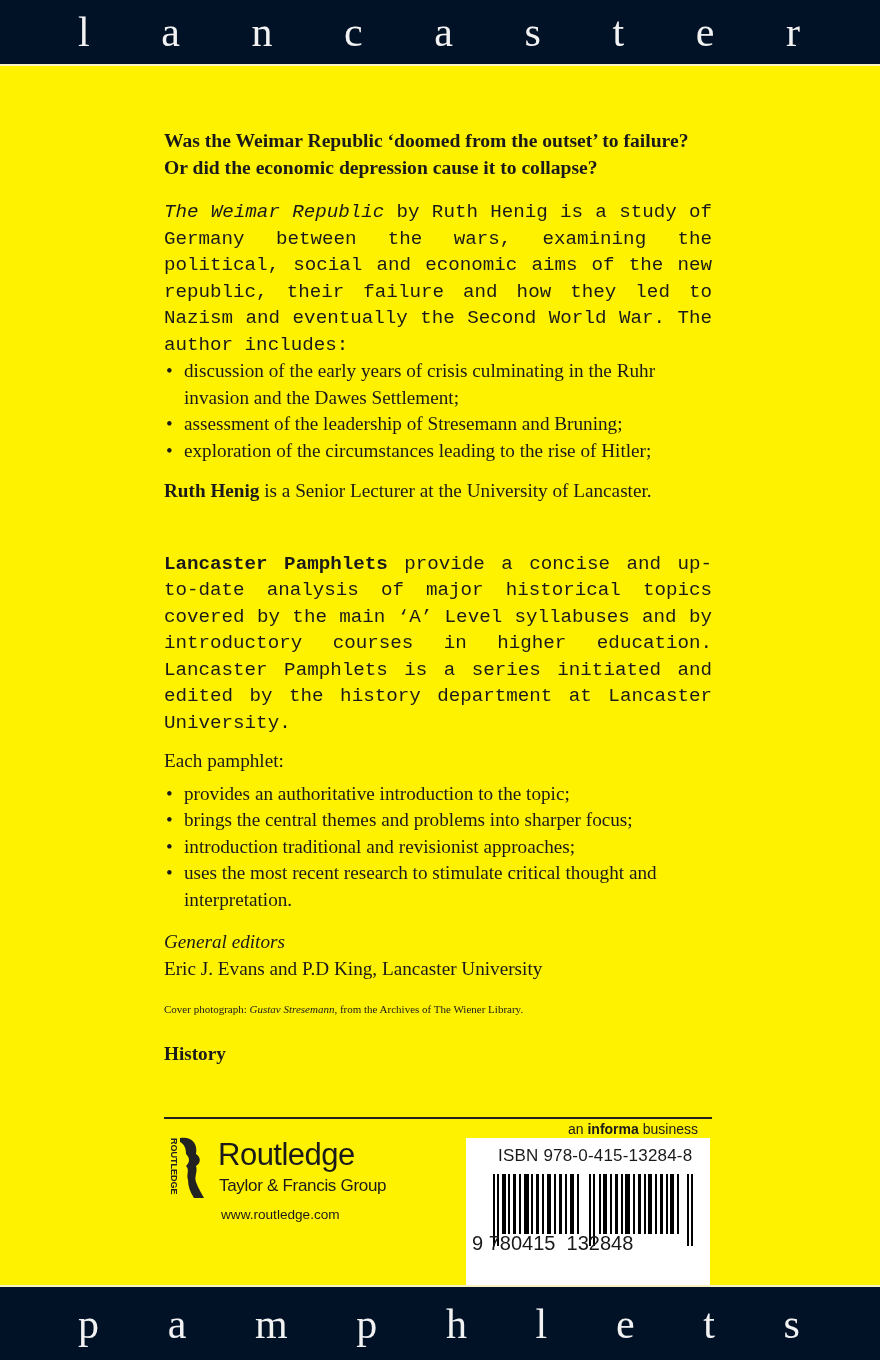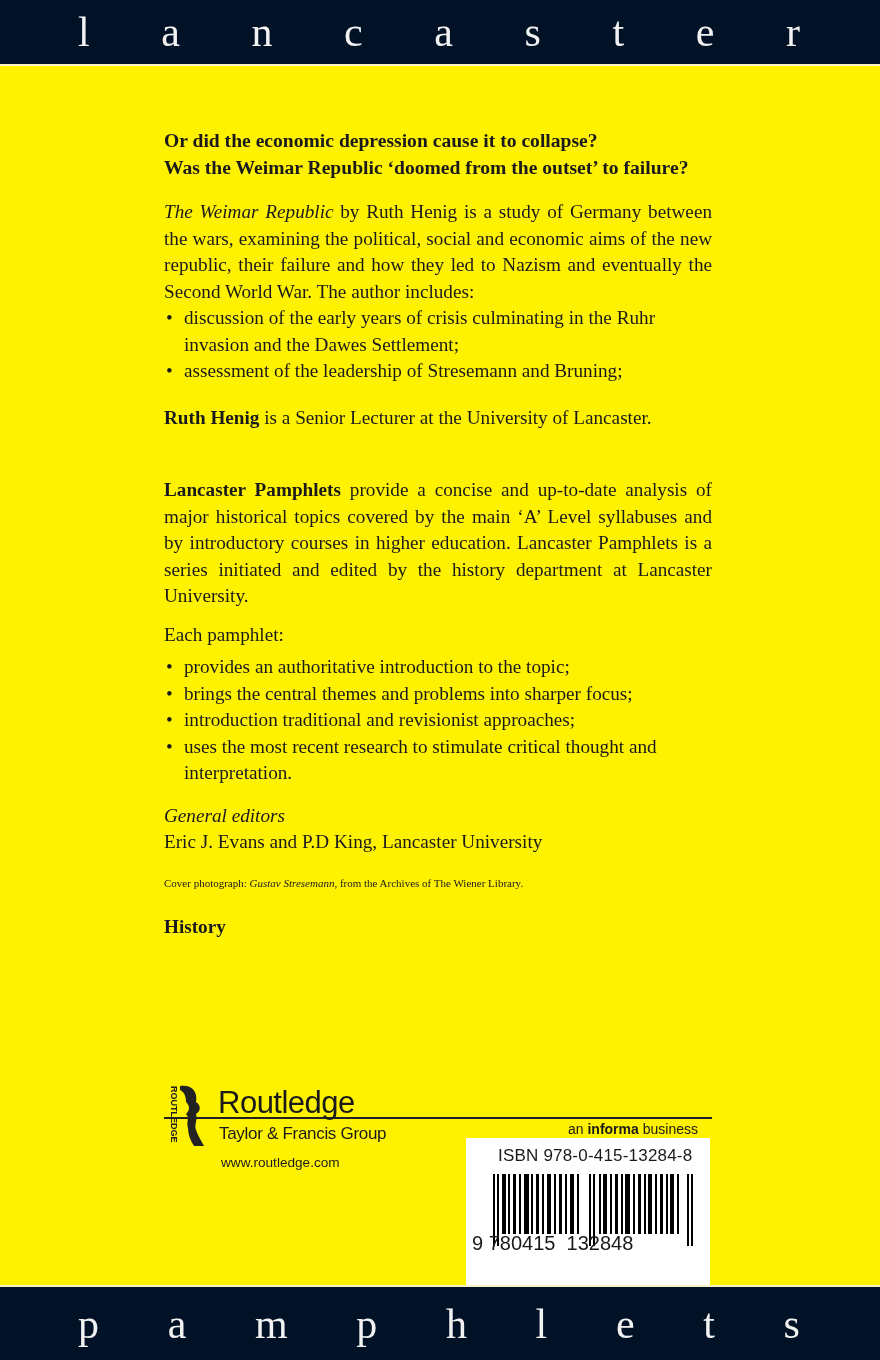--- a/index.html
+++ b/index.html
@@ -4,28 +4,28 @@
 <style>
   html, body { margin: 0; padding: 0; }
   body { width: 880px; height: 1360px; position: relative; overflow: hidden; background: #fff200; font-family: "Liberation Serif", serif; color: #1a1a1a; }
   .band { position: absolute; left: 0; width: 880px; background: #011226; display: flex; justify-content: space-between; align-items: center; padding: 0 80px 0 78px; box-sizing: border-box; }
   .band span { color: #f2f2f2; font-family: "Liberation Serif", serif; font-size: 42px; letter-spacing: 0; }
   .band.top { top: 0; height: 66px; border-bottom: 2px solid #f7f2c0; }
   .band.bottom { top: 1285px; height: 75px; border-top: 2px solid #f7f2c0; }
   .content { position: absolute; left: 164px; top: 128px; width: 548px; font-size: 19.2px; line-height: 26.5px; }
   .content p { margin: 0; }
   .lead { font-weight: bold; font-size: 19.6px; }
-  .just { text-align: justify; }
+  .just { text-align: justify; font-family: Liberation Mono, monospace; }
   ul { list-style: none; margin: 0; padding: 0; }
   li { position: relative; padding-left: 20px; }
   li::before { content: "\2022"; position: absolute; left: 2px; top: 0; }
   .small { font-size: 11px; }
   .rule { position: absolute; left: 164px; top: 1117px; width: 548px; height: 2px; background: #222; }
   .informa { position: absolute; left: 568px; top: 1121px; font-family: "Liberation Sans", sans-serif; font-size: 14px; }
-  .routledge { position: absolute; left: 164px; top: 1084px; width: 260px; height: 100px; }
+  .routledge { position: absolute; left: 164px; top: 1136px; width: 260px; height: 100px; }
   .logo-glyph { position: absolute; left: 0; top: 0; width: 50px; height: 64px; }
   .rname { position: absolute; left: 54px; top: 1px; font-family: "Liberation Sans", sans-serif; font-size: 31px; letter-spacing: -0.5px; }
   .rgroup { position: absolute; left: 55px; top: 40px; font-family: "Liberation Sans", sans-serif; font-size: 17px; letter-spacing: -0.3px; }
   .rurl { position: absolute; left: 57px; top: 71px; font-family: "Liberation Sans", sans-serif; font-size: 13.6px; }
   .barcode { position: absolute; left: 466px; top: 1138px; width: 244px; height: 148px; background: #fff; }
   .isbn { position: absolute; left: 32px; top: 8px; font-family: "Liberation Sans", sans-serif; font-size: 17px; letter-spacing: 0.2px; }
   .bars { position: absolute; left: 27px; top: 36px; width: 200px; height: 72px; }
   .nums { position: absolute; left: 6px; top: 94px; font-family: "Liberation Sans", sans-serif; font-size: 20px; background: transparent; }
 </style>
 </head>
@@ -37,30 +37,31 @@
   <span>n</span>
   <span>c</span>
   <span>a</span>
   <span>s</span>
   <span>t</span>
   <span>e</span>
   <span>r</span>
 </div>
 
 <div class="content">
+  <p class="lead">Was the Weimar Republic ‘doomed from the outset’ to failure?</p>
   <p class="lead">Or did the economic depression cause it to collapse?</p>
-  <p class="lead">Was the Weimar Republic ‘doomed from the outset’ to failure?</p>
 
   <p class="just" style="margin-top:18px"><i>The Weimar Republic</i><span> by Ruth Henig is a study of Germany between the wars, examining the political, social and economic aims of the new republic, their failure and how they led to Nazism and eventually the Second World War. The author includes:</span></p>
   <ul>
     <li>discussion of the early years of crisis culminating in the Ruhr invasion and the Dawes Settlement;</li>
     <li>assessment of the leadership of Stresemann and Bruning;</li>
+    <li>exploration of the circumstances leading to the rise of Hitler;</li>
   </ul>
 
-  <p style="margin-top:20px"><b>Ruth Henig</b><span> is a Senior Lecturer at the University of Lancaster.</span></p>
+  <p style="margin-top:14px"><b>Ruth Henig</b><span> is a Senior Lecturer at the University of Lancaster.</span></p>
 
   <p class="just" style="margin-top:46px"><b>Lancaster Pamphlets</b><span> provide a concise and up-to-date analysis of major historical topics covered by the main ‘A’ Level syllabuses and by introductory courses in higher education. Lancaster Pamphlets is a series initiated and edited by the history department at Lancaster University.</span></p>
   <p style="margin-top:12px">Each pamphlet:</p>
   <ul style="margin-top:6px">
     <li>provides an authoritative introduction to the topic;</li>
     <li>brings the central themes and problems into sharper focus;</li>
     <li>introduction traditional and revisionist approaches;</li>
     <li>uses the most recent research to stimulate critical thought and interpretation.</li>
   </ul>
 

